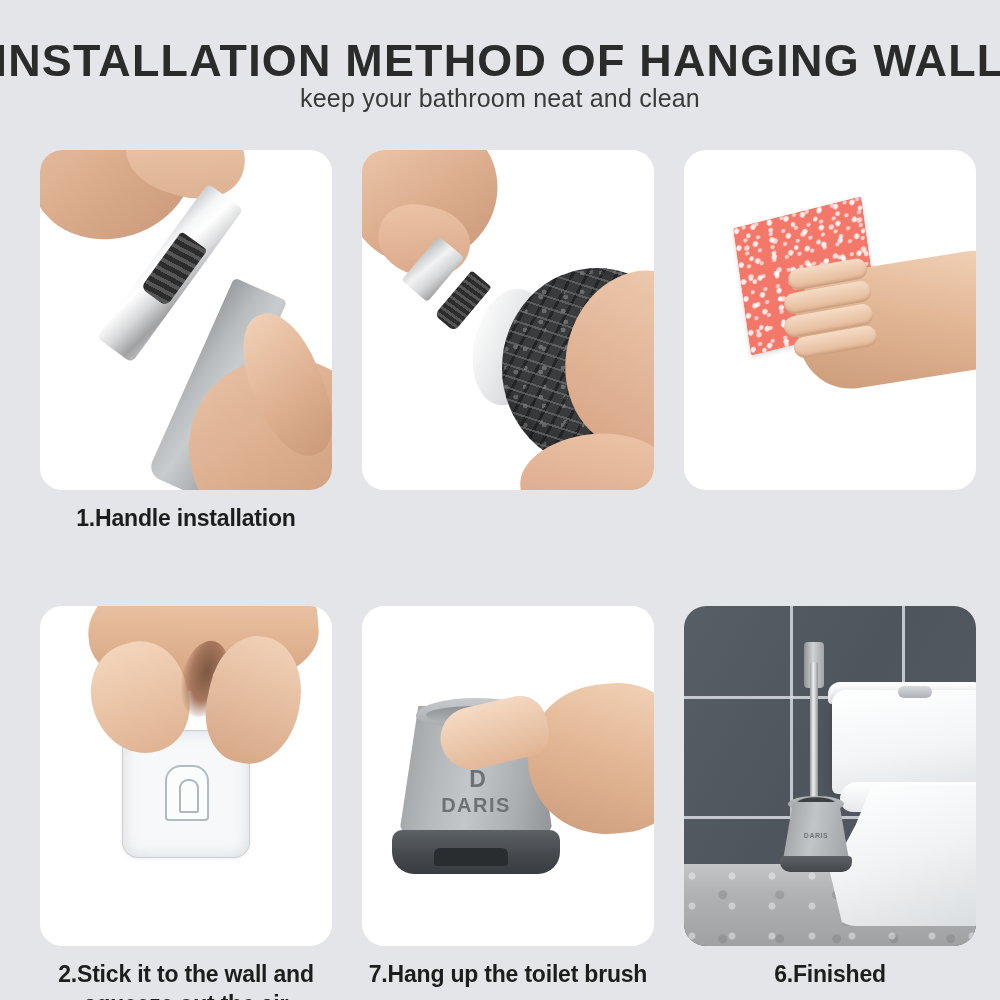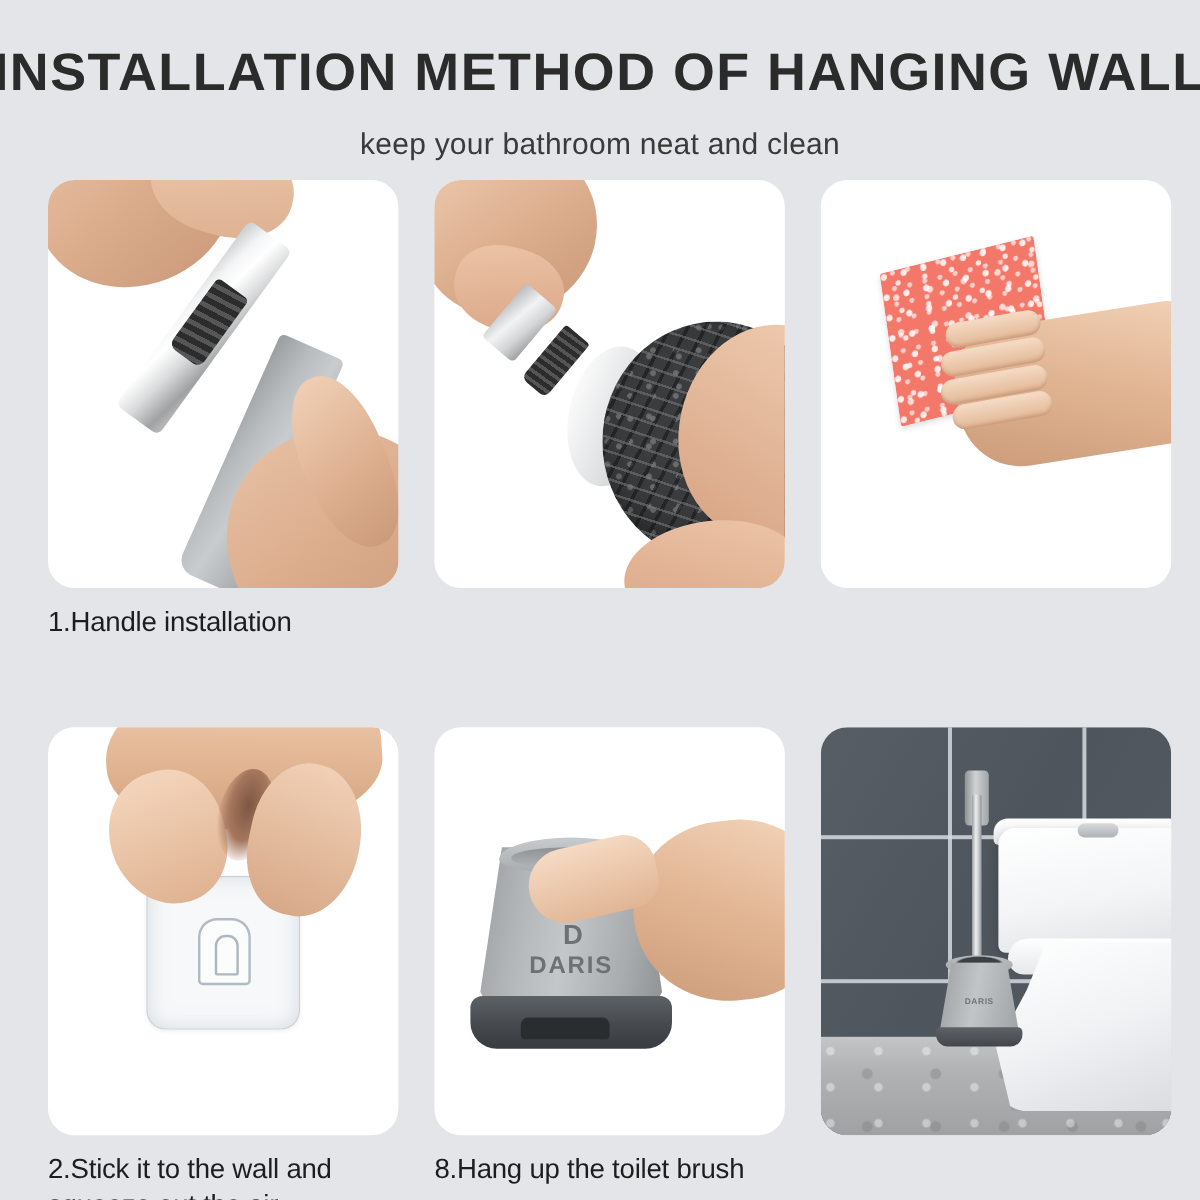--- a/index.html
+++ b/index.html
@@ -16,21 +16,21 @@
   .title {
     font-size:44px;
     font-weight:bold;
     letter-spacing:1.2px;
     color:#2b2b2b;
     line-height:1.05;
     font-stretch:condensed;
     transform:scaleX(1.02);
   }
   .subtitle {
-    margin-top:22px;
+    margin-top:0;
     font-size:25px;
     color:#3a3a3a;
     font-weight:400;
     letter-spacing:0.2px;
   }
 
   
   .grid {
     position:absolute;
     top:150px; left:40px;
@@ -43,24 +43,25 @@
   .panel {
     width:292px; height:340px;
     background:#ffffff;
     border-radius:22px;
     position:relative;
     overflow:hidden;
   }
 
   .caption {
     margin-top:14px;
+    text-align:center;
     font-size:23px;
     color:#1d1d1d;
     line-height:1.3;
-    font-weight:400;
+    font-weight:700;
     letter-spacing:-0.2px;
   }
 
   
   .p1-rod {
     position:absolute;
     width:44px; height:190px;
     left:52px; top:10px;
     background:linear-gradient(100deg,#c9cacb 0%,#f4f5f6 22%,#ffffff 38%,#d8d9da 62%,#9fa1a3 86%,#bcbdbf 100%);
     border-radius:6px;
@@ -562,35 +563,36 @@
             <div class="p5-slot"></div>
           </div>
           <div class="p5-logo">
             <div class="mark">D</div>
             <div class="word">DARIS</div>
           </div>
         </div>
         <div class="p5-hand"></div>
         <div class="p5-thumb"></div>
       </div>
-      <div class="caption">8.Hang up the toilet brush</div>
+      <div class="caption">7.Hang up the toilet brush</div>
     </div>
 
     <div class="cell">
       <div class="panel">
         <div class="p6-wall"></div>
         <div class="p6-grout"></div>
         <div class="p6-floor"></div>
         <div class="p6-toilet-lid"></div>
         <div class="p6-toilet-tank"></div>
         <div class="p6-btn"></div>
         <div class="p6-seat"></div>
         <div class="p6-toilet-bowl"></div>
         <div class="p6-polehead"></div>
         <div class="p6-pole"></div>
         <div class="p6-holder-top"></div>
         <div class="p6-holder"></div>
         <div class="p6-holder-base"></div>
         <div class="p6-holder-logo">DARIS</div>
       </div>
+      <div class="caption">6.Finished</div>
     </div>
   </div>
 </div>
 
 </body></html>

